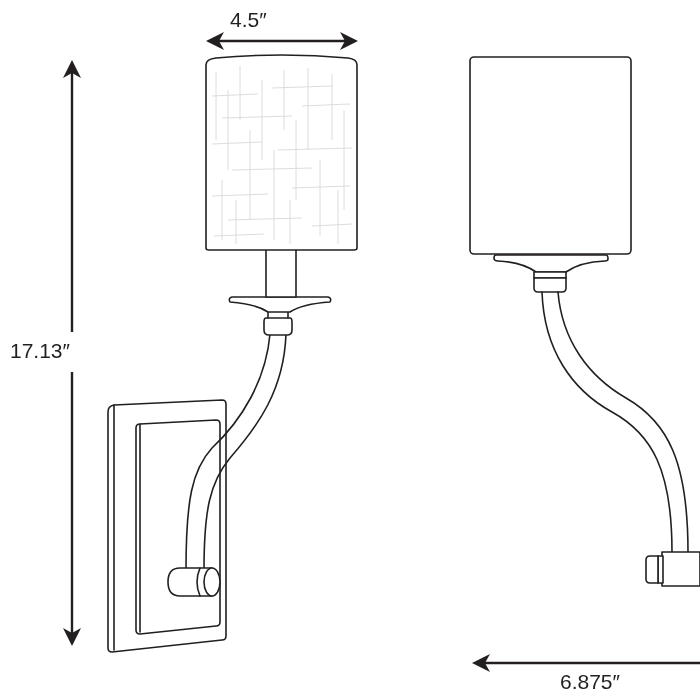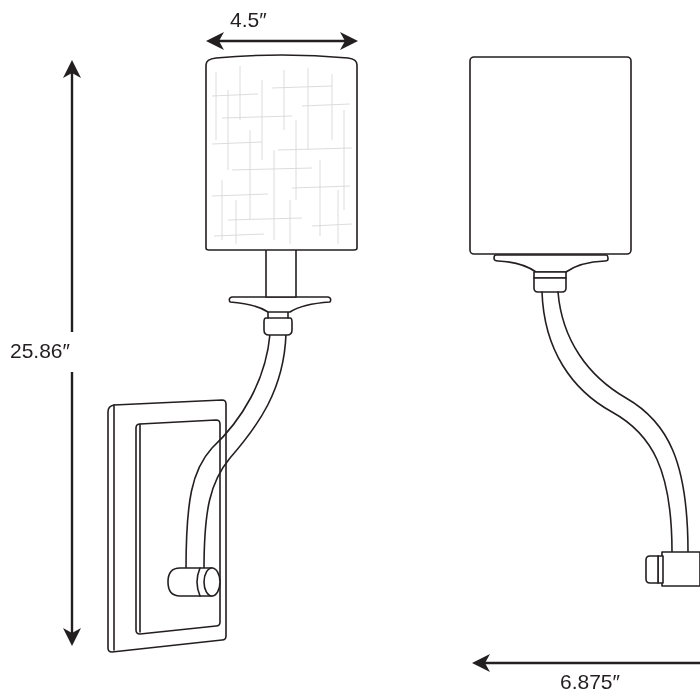--- a/index.html
+++ b/index.html
@@ -136,15 +136,15 @@
       </g>
 
       <g>
         <path class="ink-fill" d="M669,400 Q669,398 671,398 L673,398 L673,626 L671,626 Q669,626 669,624 Z"></path>
         <rect class="ink-fill" x="673" y="380" width="22" height="262" rx="2" ry="2"></rect>
       </g>
     </g>
   </svg>
 
   <div id="lbl-width" class="dim-label">4.5″</div>
-  <div id="lbl-height" class="dim-label">25.86″</div>
+  <div id="lbl-height" class="dim-label">17.13″</div>
   <div id="lbl-depth" class="dim-label">6.875″</div>
 </div>
 
 </body></html>

